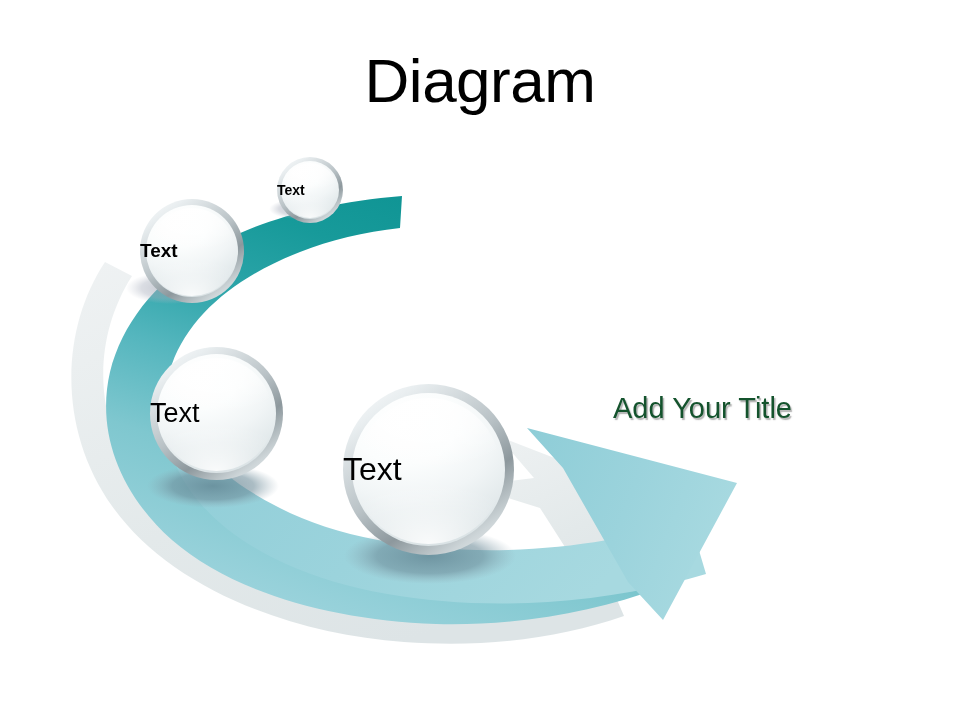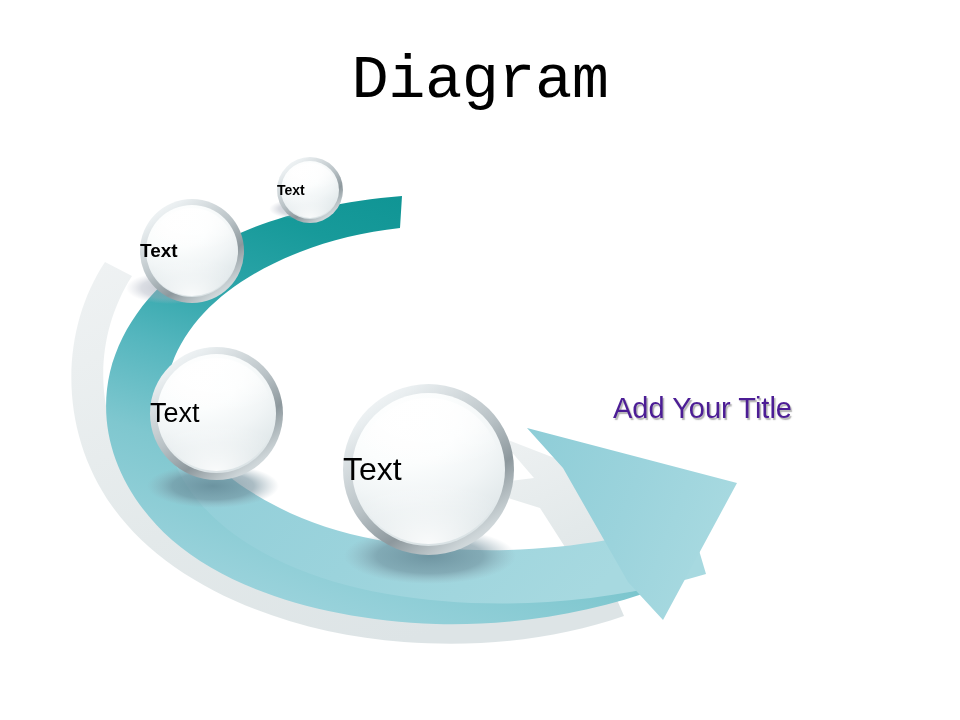--- a/index.html
+++ b/index.html
@@ -28,39 +28,38 @@
     left: 0;
     top: 48px;
     width: 960px;
     text-align: center;
     font-size: 62px;
     line-height: 1.05;
     font-weight: 400;
     color: #000000;
     letter-spacing: -0.5px;
     white-space: nowrap;
-    font-family: Liberation Mono, monospace;
   }
 
   
   #arrow-layer {
     position: absolute;
     left: 0; top: 0;
     width: 960px;
     height: 720px;
   }
 
   
   #side-caption {
     position: absolute;
     left: 613px;
     top: 392px;
     font-size: 29px;
     font-weight: 400;
-    color: #4c1d95;
+    color: #14532d;
     white-space: nowrap;
     text-shadow: 1.5px 1.5px 1.2px rgba(150,150,150,0.75);
   }
 
   
   .node {
     position: absolute;
     border-radius: 50%;
     display: flex;
     align-items: center;

